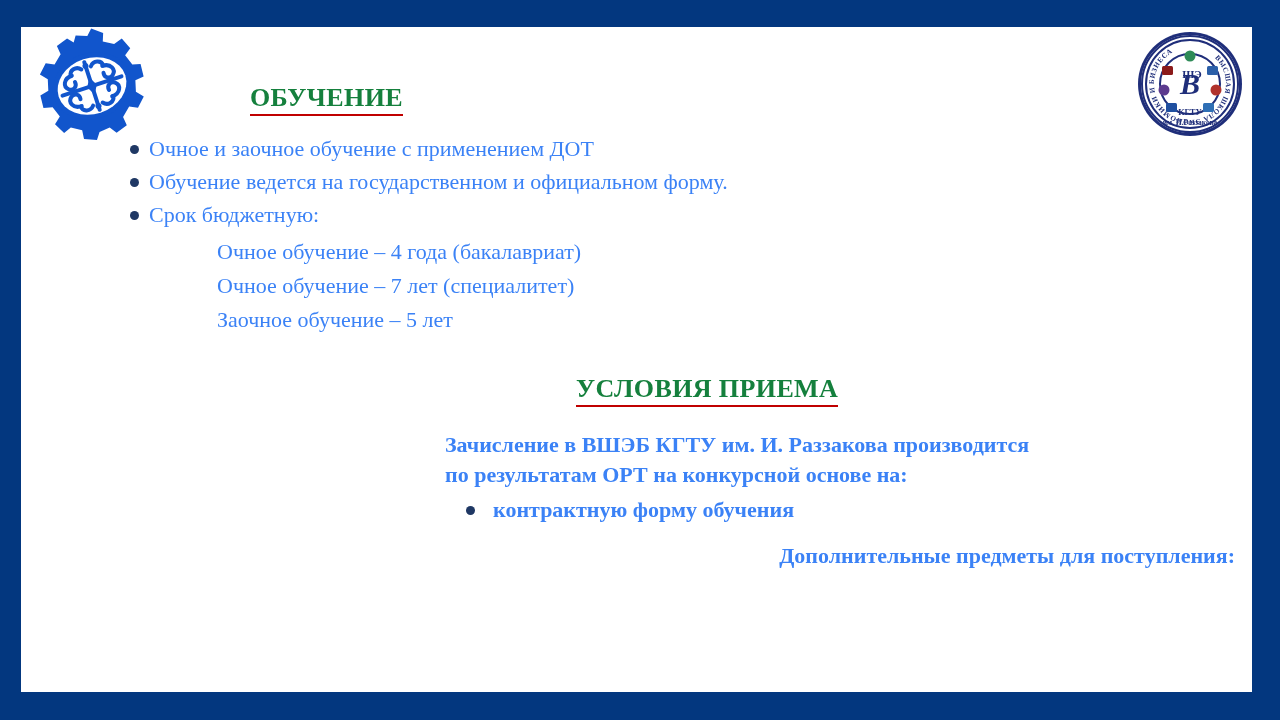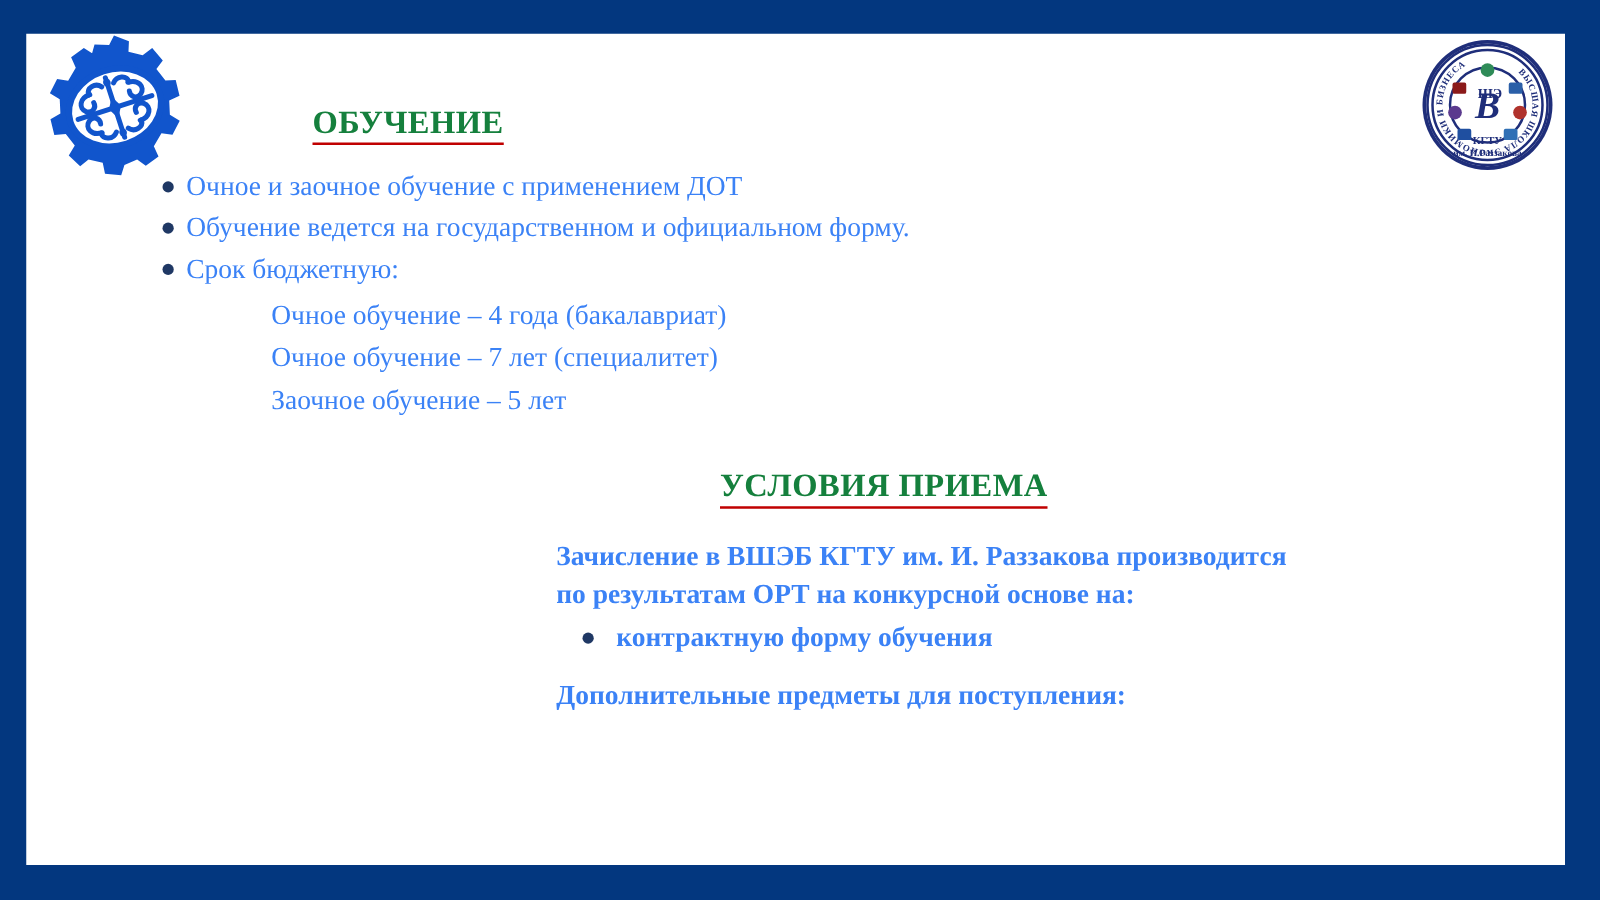--- a/index.html
+++ b/index.html
@@ -145,20 +145,21 @@
     width: 9px;
     height: 9px;
     border-radius: 50%;
     background: #1F3864;
   }
   .lower-block .blist .row .txt {
     line-height: 30px;
   }
   .lower-block .para-gap {
     margin-top: 13px;
+    text-align: right;
   }
   .lower-block .blist-small .row {
     padding-left: 52px;
   }
   .lower-block .blist-small .row .dot {
     left: 27px;
     top: 13px;
     width: 6px;
     height: 6px;
   }

